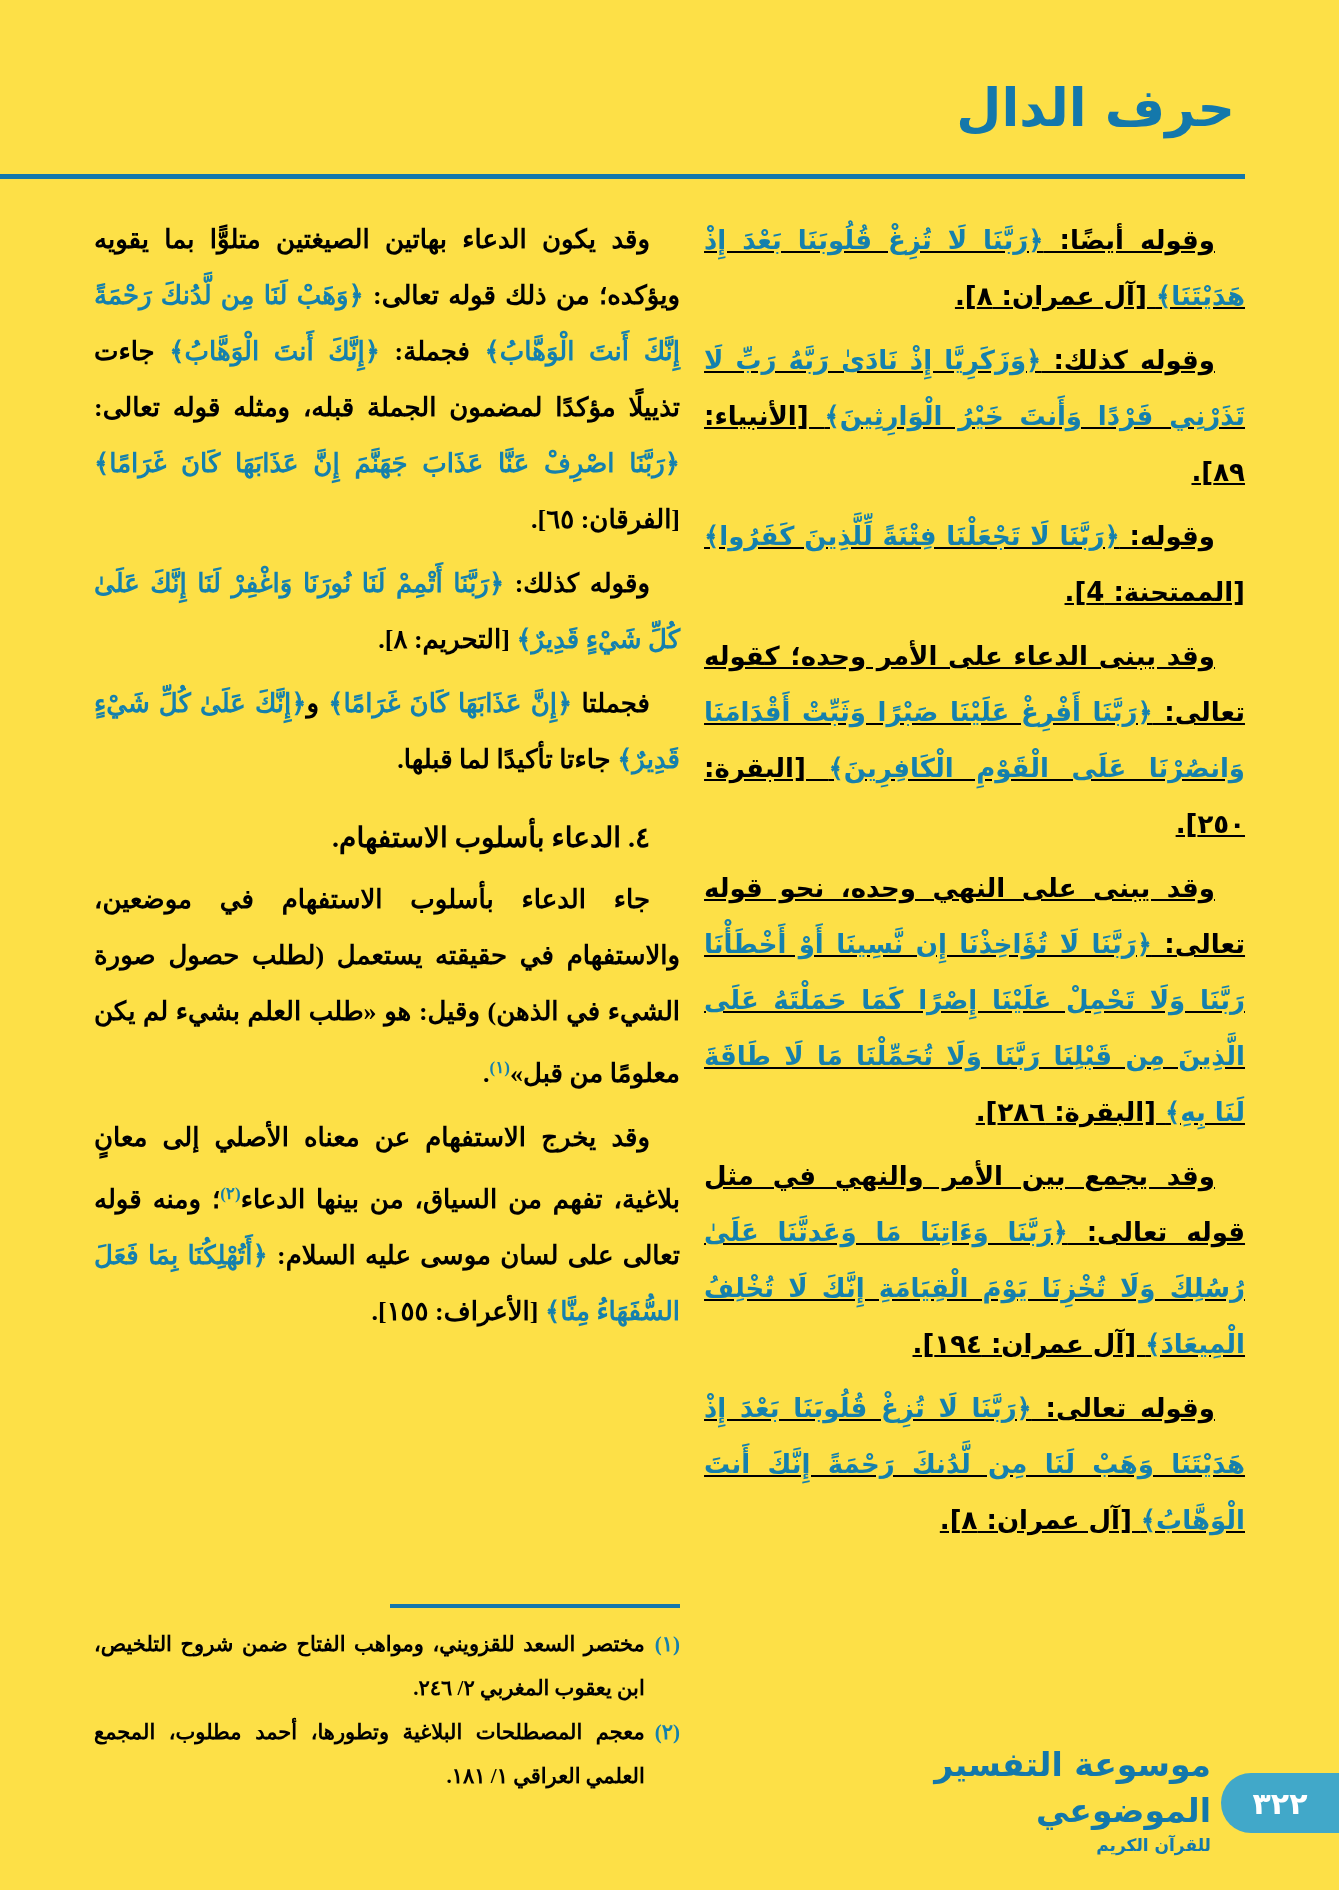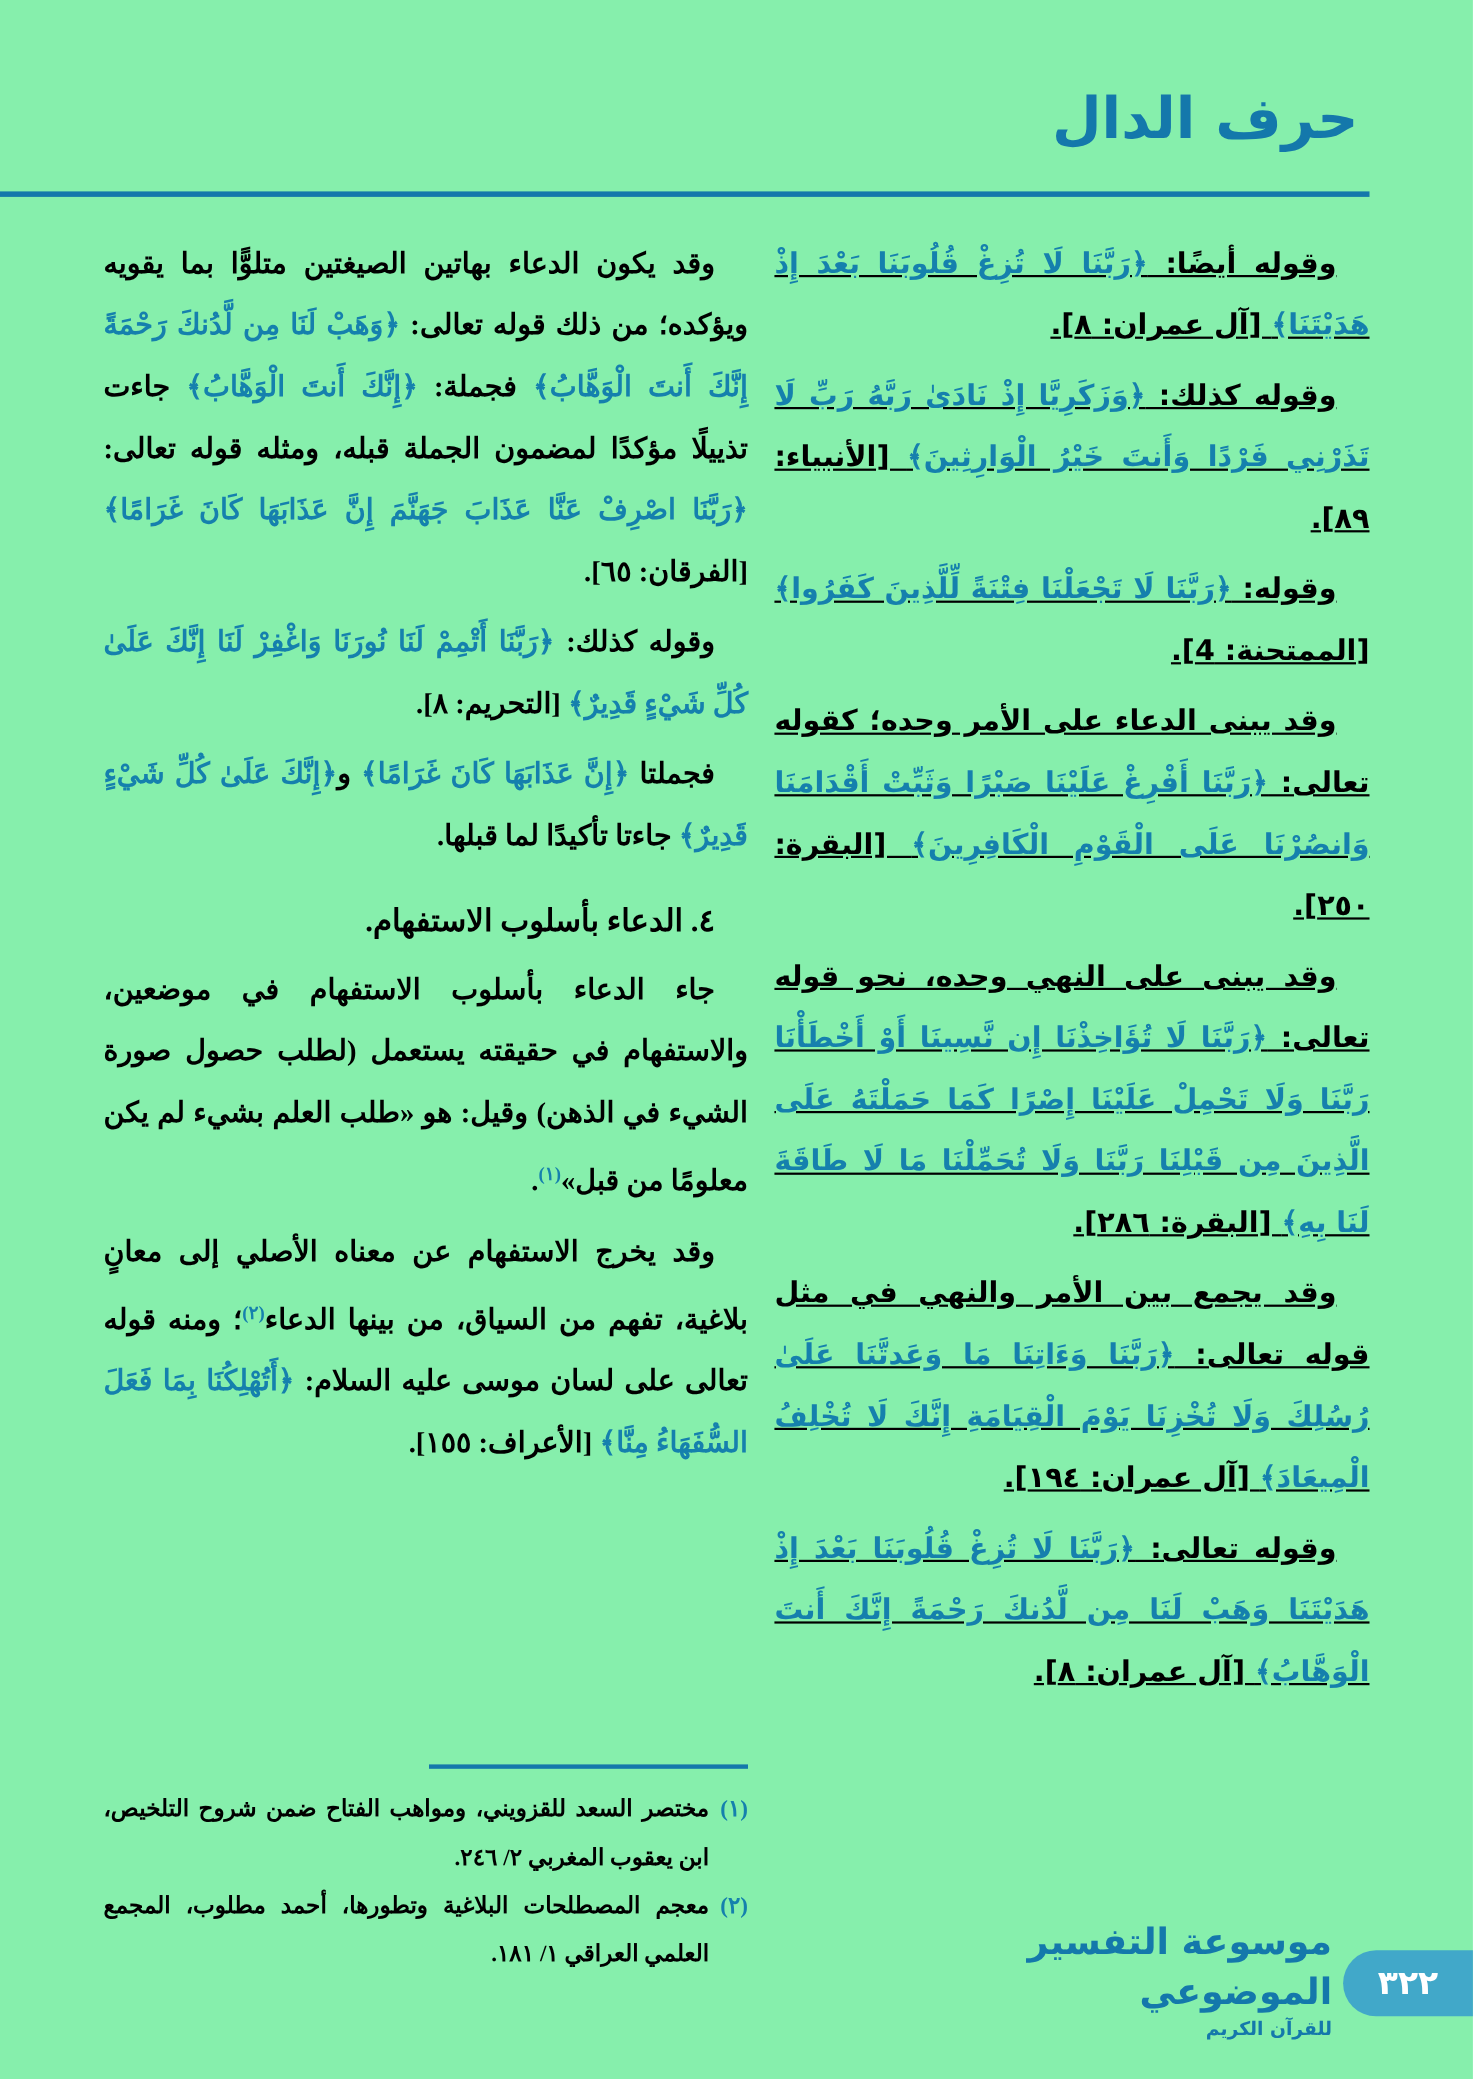--- a/index.html
+++ b/index.html
@@ -1,19 +1,19 @@
 <!DOCTYPE html>
 <html lang="ar" dir="rtl" style="--accent: #1478ab; --quran: #1580ad; --tab: #41a8c9;"><head>
 <meta charset="utf-8">
 <style>
   html,body{margin:0;padding:0;background:#fff;}
   .page{
     position:relative;
     width:1339px;height:1890px;
-    background:#86efac;
+    background:#fde047;
     overflow:hidden;
     direction:rtl;
     font-family:"DejaVu Sans",sans-serif;
   }
   
   .header-title{
     position:absolute;top:82px;right:104px;
     font-size:52px;font-weight:bold;
     color:var(--accent);
     letter-spacing:-2px;

